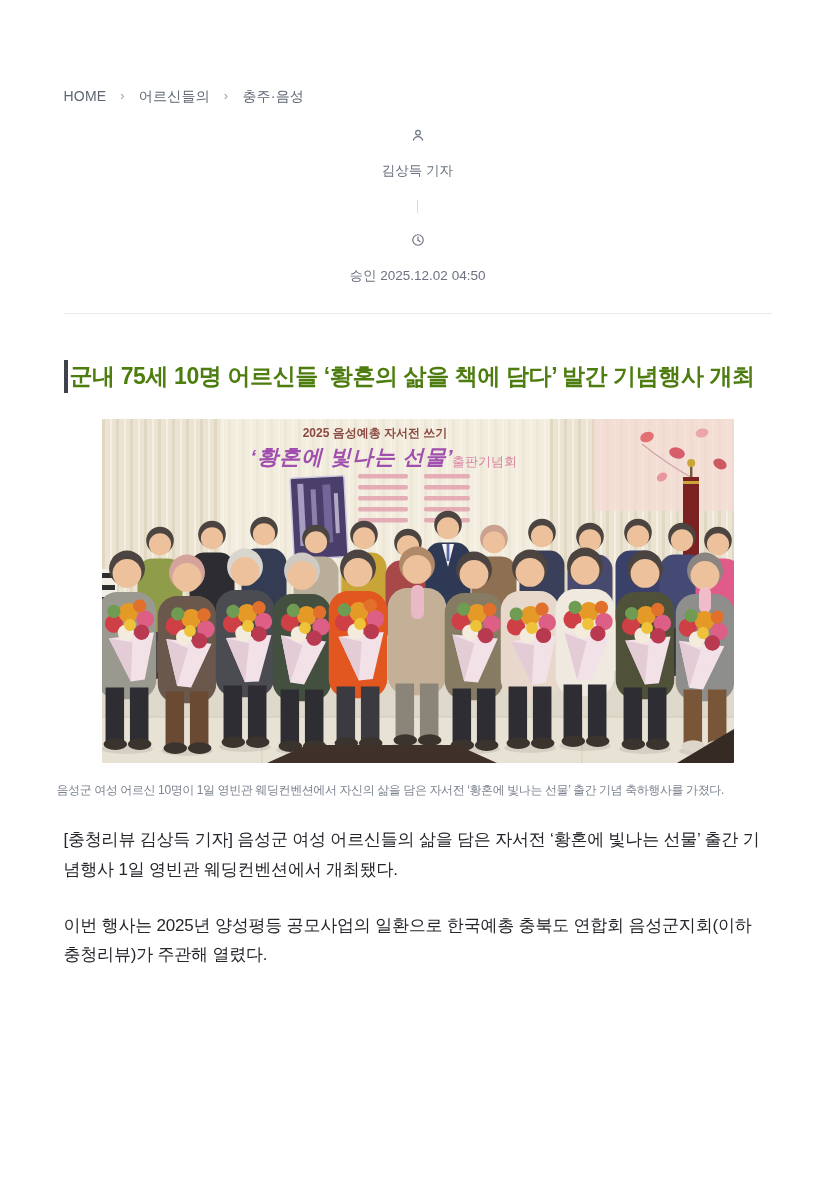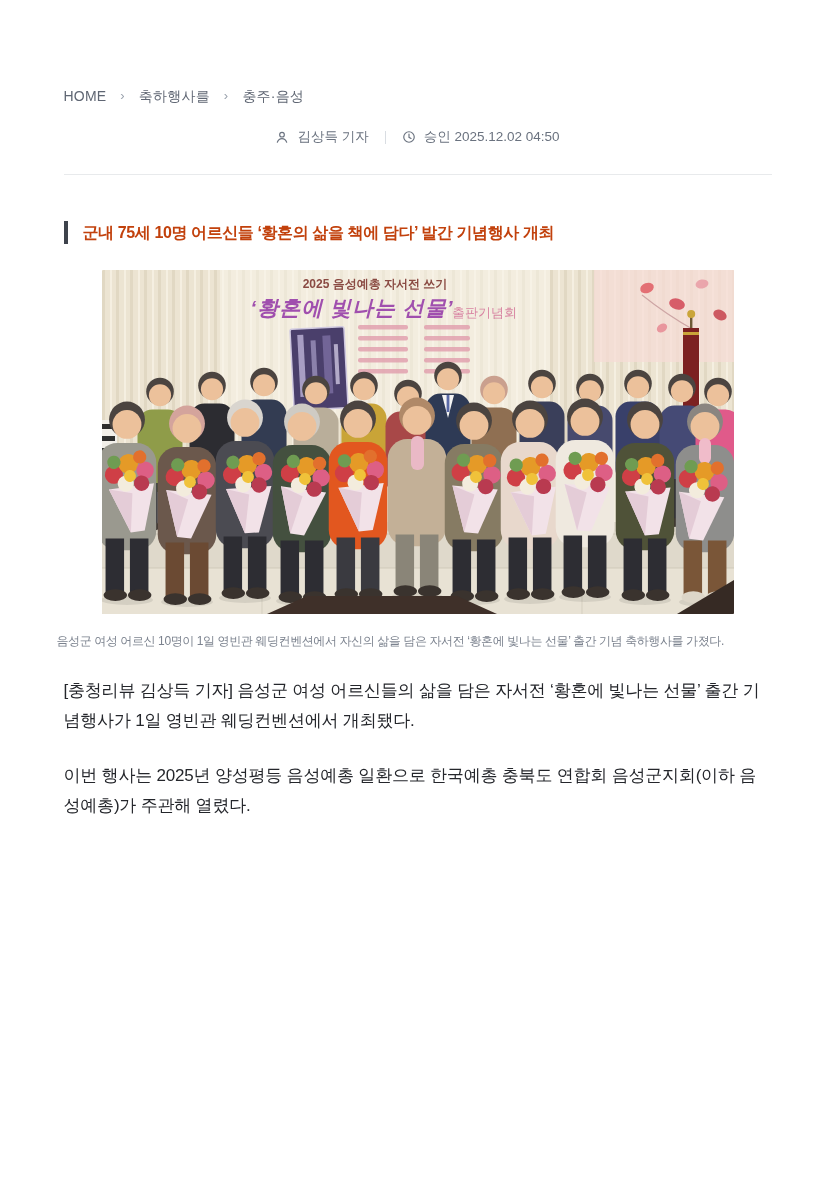--- a/index.html
+++ b/index.html
@@ -18,31 +18,31 @@
   .breadcrumb .crumb { cursor: pointer; }
   .breadcrumb .sep { color: #9aa2ad; font-size: 13px; }
 
   .title {
     margin: 20px 0 0; font-size: 34px; line-height: 1.4; font-weight: 700;
     color: #0f1217; letter-spacing: -0.6px; word-break: break-all;
   }
 
   .byline {
     margin-top: 22px; display: flex; justify-content: center; align-items: center;
-    gap: 8px; font-size: 13.5px; color: #6a727f;
+    gap: 20px; font-size: 13.5px; color: #6a727f; flex-direction: column;
   }
   .byline .vdiv { width: 1px; height: 13px; background: #d9dde2; margin: 0 8px; }
   .byline svg { display: block; }
 
   .divider { margin: 28px 0 0; border: none; border-top: 1px solid #e8eaec; }
 
   .subhead {
     margin-top: 46px; display: flex; align-items: center;
-    border-left: 4px solid #3e434c; padding-left: 15px;
-    font-size: 16px; font-weight: 700; color: #c2410c; letter-spacing: -0.4px;
+    border-left: 4px solid #3e434c; padding-left: 2px;
+    font-size: 23px; font-weight: 700; color: #4d7c0f; letter-spacing: -0.4px;
     line-height: 1.45;
   }
 
   .photo-fig { margin: 26px auto 0; width: 632px; }
   .photo-fig svg { display: block; border-radius: 1px; }
 
   .caption {
     margin-top: 18px; margin-left: -7px; font-size: 12px; color: #7b828e;
     letter-spacing: -0.4px; white-space: nowrap; line-height: 1.5;
   }
@@ -53,21 +53,21 @@
   }
 </style>
 </head>
 <body>
 
 <div class="content">
 
   <nav class="breadcrumb">
     <span class="crumb">HOME</span>
     <span class="sep">›</span>
-    <span class="crumb">축하행사를</span>
+    <span class="crumb">어르신들의</span>
     <span class="sep">›</span>
     <span class="crumb">충주·음성</span>
   </nav>
 
 
   <div class="byline">
     <svg width="14" height="14" viewBox="0 0 24 24">
       <circle cx="12" cy="8" r="4" fill="none" stroke="#6a727f" stroke-width="2"></circle>
       <path d="M4 21c1.6-4.2 4.6-6.3 8-6.3s6.4 2.1 8 6.3" fill="none" stroke="#6a727f" stroke-width="2" stroke-linecap="round"></path>
     </svg>
@@ -262,17 +262,17 @@
       </g>
 
       <polygon points="205,326 355,326 395,344 165,344" fill="#3f3029"></polygon>
       <polygon points="575,344 632,344 632,310" fill="#362a24"></polygon>
     </svg>
   </figure>
 
   <div class="caption">음성군 여성 어르신 10명이 1일 영빈관 웨딩컨벤션에서 자신의 삶을 담은 자서전 ‘황혼에 빛나는 선물’ 출간 기념 축하행사를 가졌다.</div>
 
   <div>
-    <p class="para">[충청리뷰 김상득 기자] 음성군 여성 어르신들의 삶을 담은 자서전 ‘황혼에 빛나는 선물’ 출간 기념행사가 1일 영빈관 웨딩컨벤션에서 개최됐다.</p>
-    <p class="para">이번 행사는 2025년 양성평등 음성예총 일환으로 한국예총 충북도 연합회 음성군지회(이하 음성예총)가 주관해 열렸다.</p>
+    <p class="para">[충청리뷰 김상득 기자] 음성군 여성 어르신들의 삶을 담은 자서전 ‘황혼에 빛나는 선물’ 출간 기념행사 1일 영빈관 웨딩컨벤션에서 개최됐다.</p>
+    <p class="para">이번 행사는 2025년 양성평등 공모사업의 일환으로 한국예총 충북도 연합회 음성군지회(이하 충청리뷰)가 주관해 열렸다.</p>
   </div>
 
 </div>
 
 </body></html>

